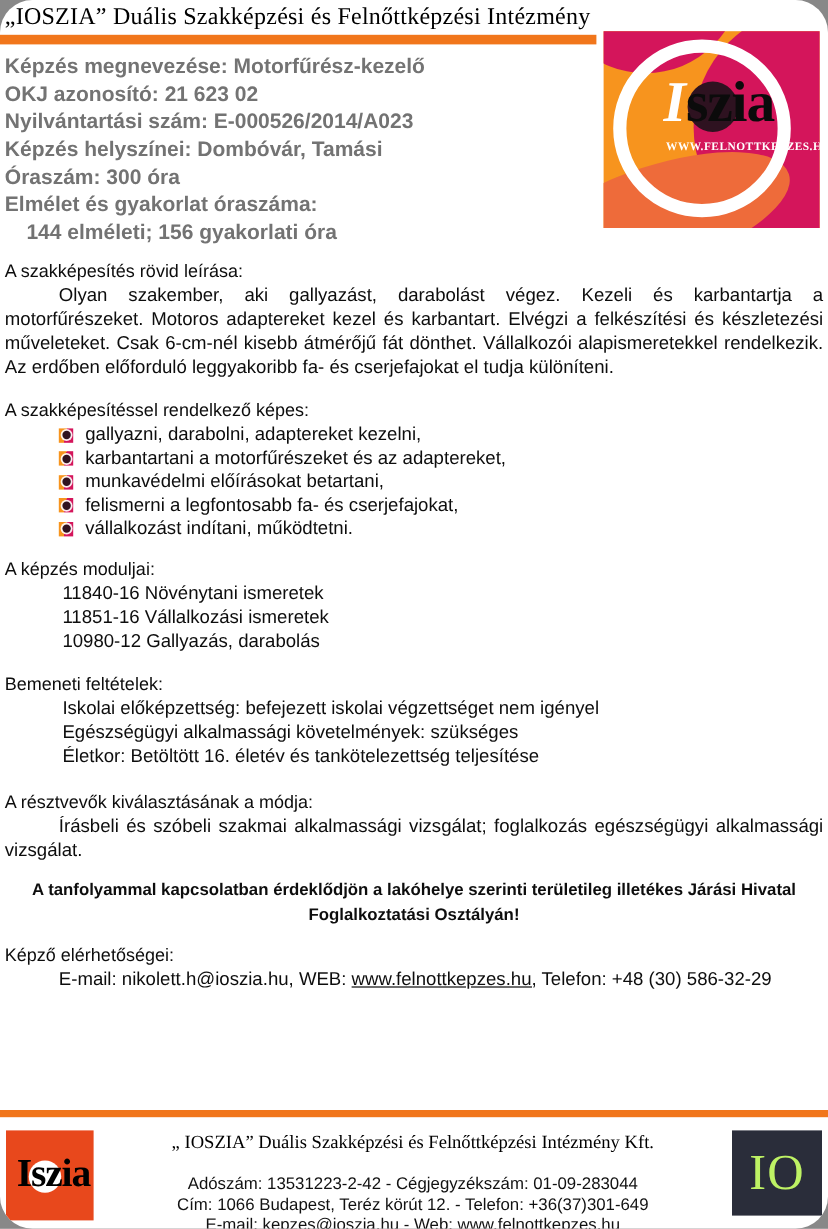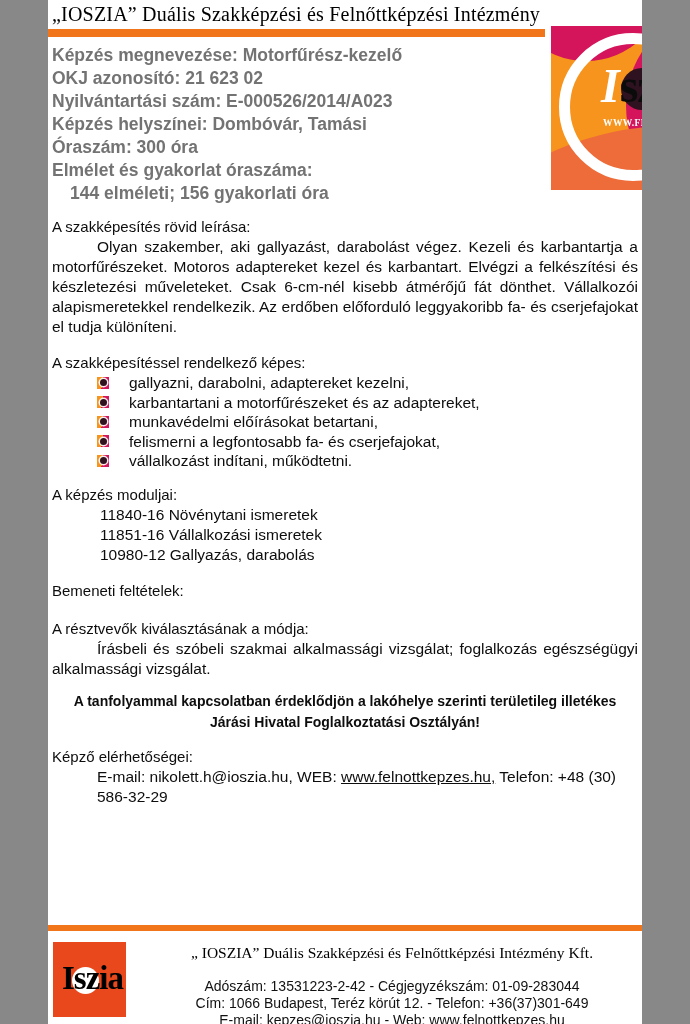--- a/index.html
+++ b/index.html
@@ -1,19 +1,19 @@
 <!DOCTYPE html>
 <html lang="hu"><head>
 <meta charset="utf-8">
 <style>
   * { margin:0; padding:0; box-sizing:border-box; }
   body { background:#888; font-family:"Liberation Sans", sans-serif; }
   .page {
-    position:relative; width:594px; height:1024px; margin:0 auto;
-    background:#ffffff; color:#111; overflow:hidden;
+    position:relative; width:690px; height:1024px; margin:0 auto;
+    background:#ffffff; color:#111; overflow:hidden;border-radius:27px;
   }
   
   .doc-title {
     padding:3px 0 0 4px;
     font-family:"Liberation Serif", serif;
     font-size:20px; color:#000; letter-spacing:0.2px;
   }
   .orange-rule {
     margin-top:3px; width:497px; height:8px; background:#F1761B;
   }
@@ -35,21 +35,21 @@
   .lt-text { position:absolute; left:50px; top:34px; font-family:"Liberation Serif", serif; font-size:48px; font-weight:bold; line-height:52px; }
   .lt-text .i { color:#ffffff; font-style:italic; }
   .lt-text .szia { color:#0b0b0b; letter-spacing:-1px; }
   .lt-site { position:absolute; left:52px; top:92px; color:#ffffff; font-size:9.5px; font-weight:bold; letter-spacing:0.4px; font-family:"Liberation Serif", serif; }
 
   
   .content { padding:0 4px; font-size:15.5px; line-height:20px; color:#0d0d0d; }
   .sec-heading { margin-top:0; font-size:15px; }
   .just { text-align:justify; text-indent:45px; }
   .bullets { list-style:none; margin-left:45px; }
-  .bullets li { display:flex; align-items:center; gap:20px; line-height:19.5px; }
+  .bullets li { display:flex; align-items:center; gap:10px; line-height:19.5px; }
   .bullet-icon {
     flex:0 0 auto; width:12px; height:12px; position:relative;
     background:linear-gradient(100deg, #F7941E 46%, #D4155B 46%);
     display:inline-block;
   }
   .bullet-dot {
     position:absolute; left:2.5px; top:2.5px; width:7px; height:7px; border-radius:50%;
     background:#31121f; box-shadow:0 0 0 1.5px rgba(255,255,255,0.9);
   }
   .plain-list { margin-left:48px; }
@@ -147,20 +147,25 @@
     </ul>
 
     <div class="sec-heading" style="margin-top:14px">A képzés moduljai:</div>
     <div class="plain-list">
       <div>11840-16 Növénytani ismeretek</div>
       <div>11851-16 Vállalkozási ismeretek</div>
       <div>10980-12 Gallyazás, darabolás</div>
     </div>
 
     <div class="sec-heading" style="margin-top:16px">Bemeneti feltételek:</div>
+    <div class="plain-list">
+      <div>Iskolai előképzettség: befejezett iskolai végzettséget nem igényel</div>
+      <div>Egészségügyi alkalmassági követelmények: szükséges</div>
+      <div>Életkor: Betöltött 16. életév és tankötelezettség teljesítése</div>
+    </div>
 
     <div class="sec-heading" style="margin-top:18px">A résztvevők kiválasztásának a módja:</div>
     <p class="just">Írásbeli és szóbeli szakmai alkalmassági vizsgálat; foglalkozás egészségügyi alkalmassági vizsgálat.</p>
 
     <p class="notice">A tanfolyammal kapcsolatban érdeklődjön a lakóhelye szerinti területileg illetékes Járási Hivatal Foglalkoztatási Osztályán!</p>
 
     <div class="sec-heading" style="margin-top:14px">Képző elérhetőségei:</div>
     <div class="contact-line"><span>E-mail: nikolett.h@ioszia.hu, WEB: </span><a class="link">www.felnottkepzes.hu,</a><span> Telefon: +48 (30) 586-32-29</span></div>
 
   </div>

